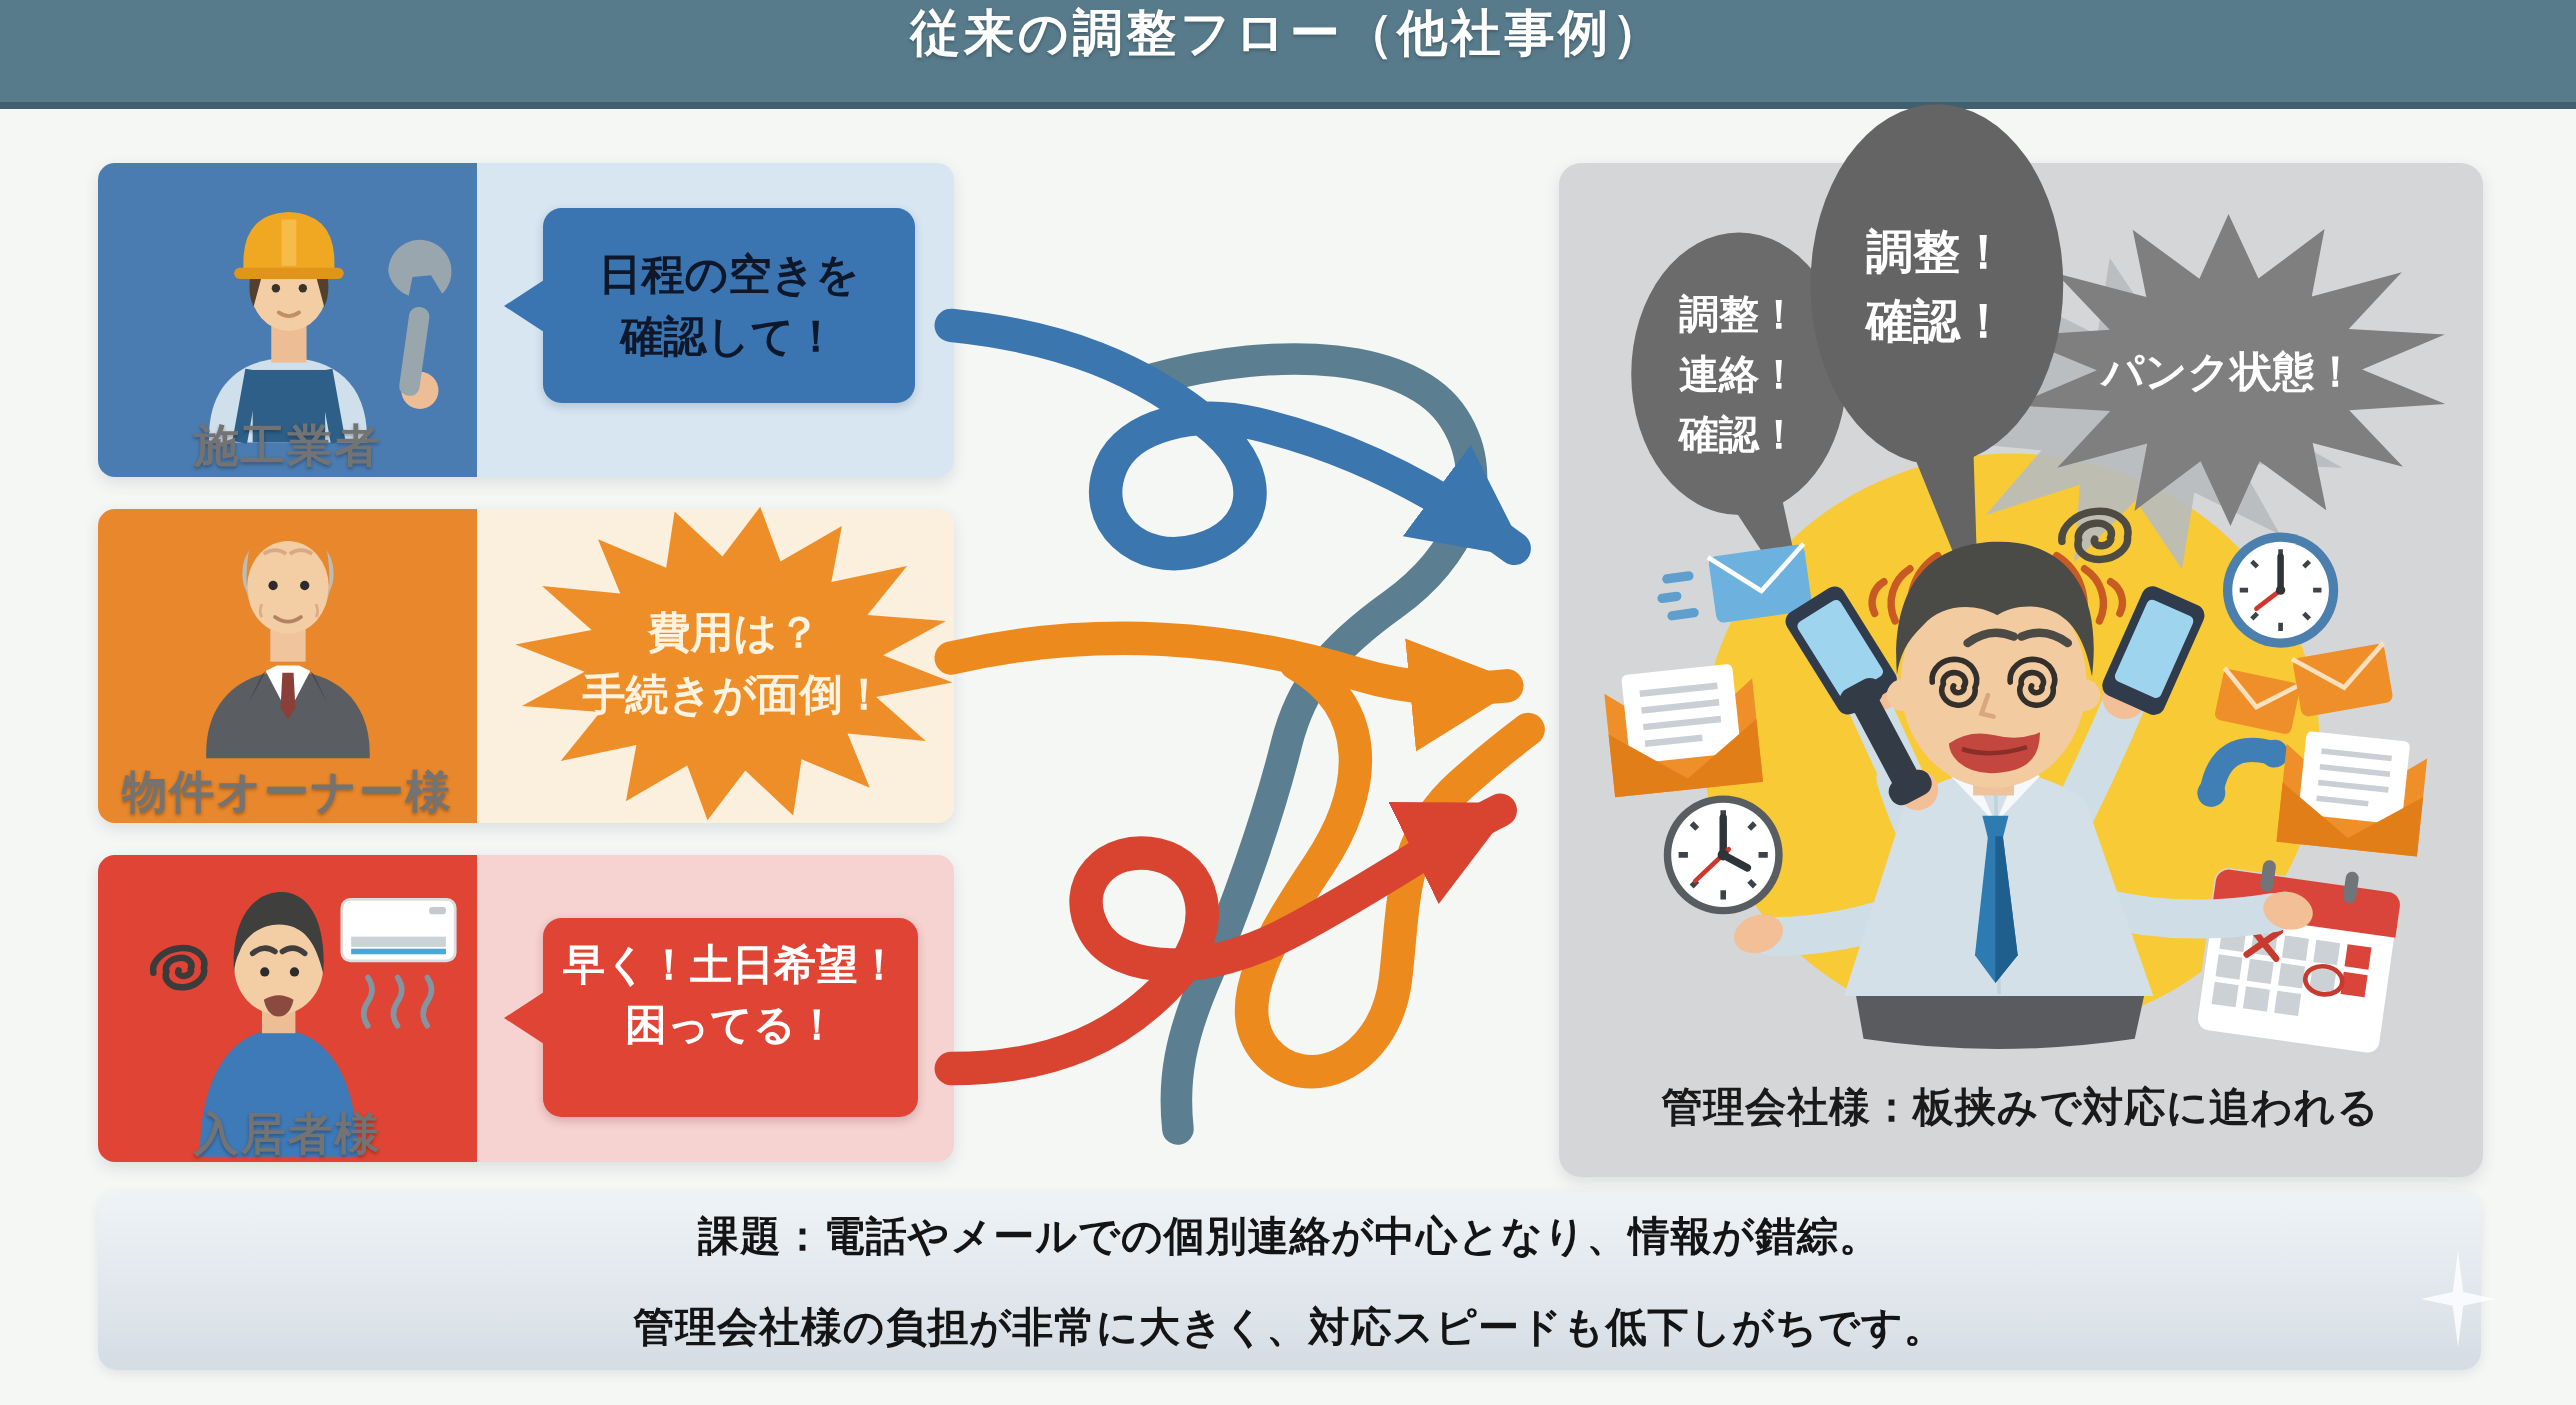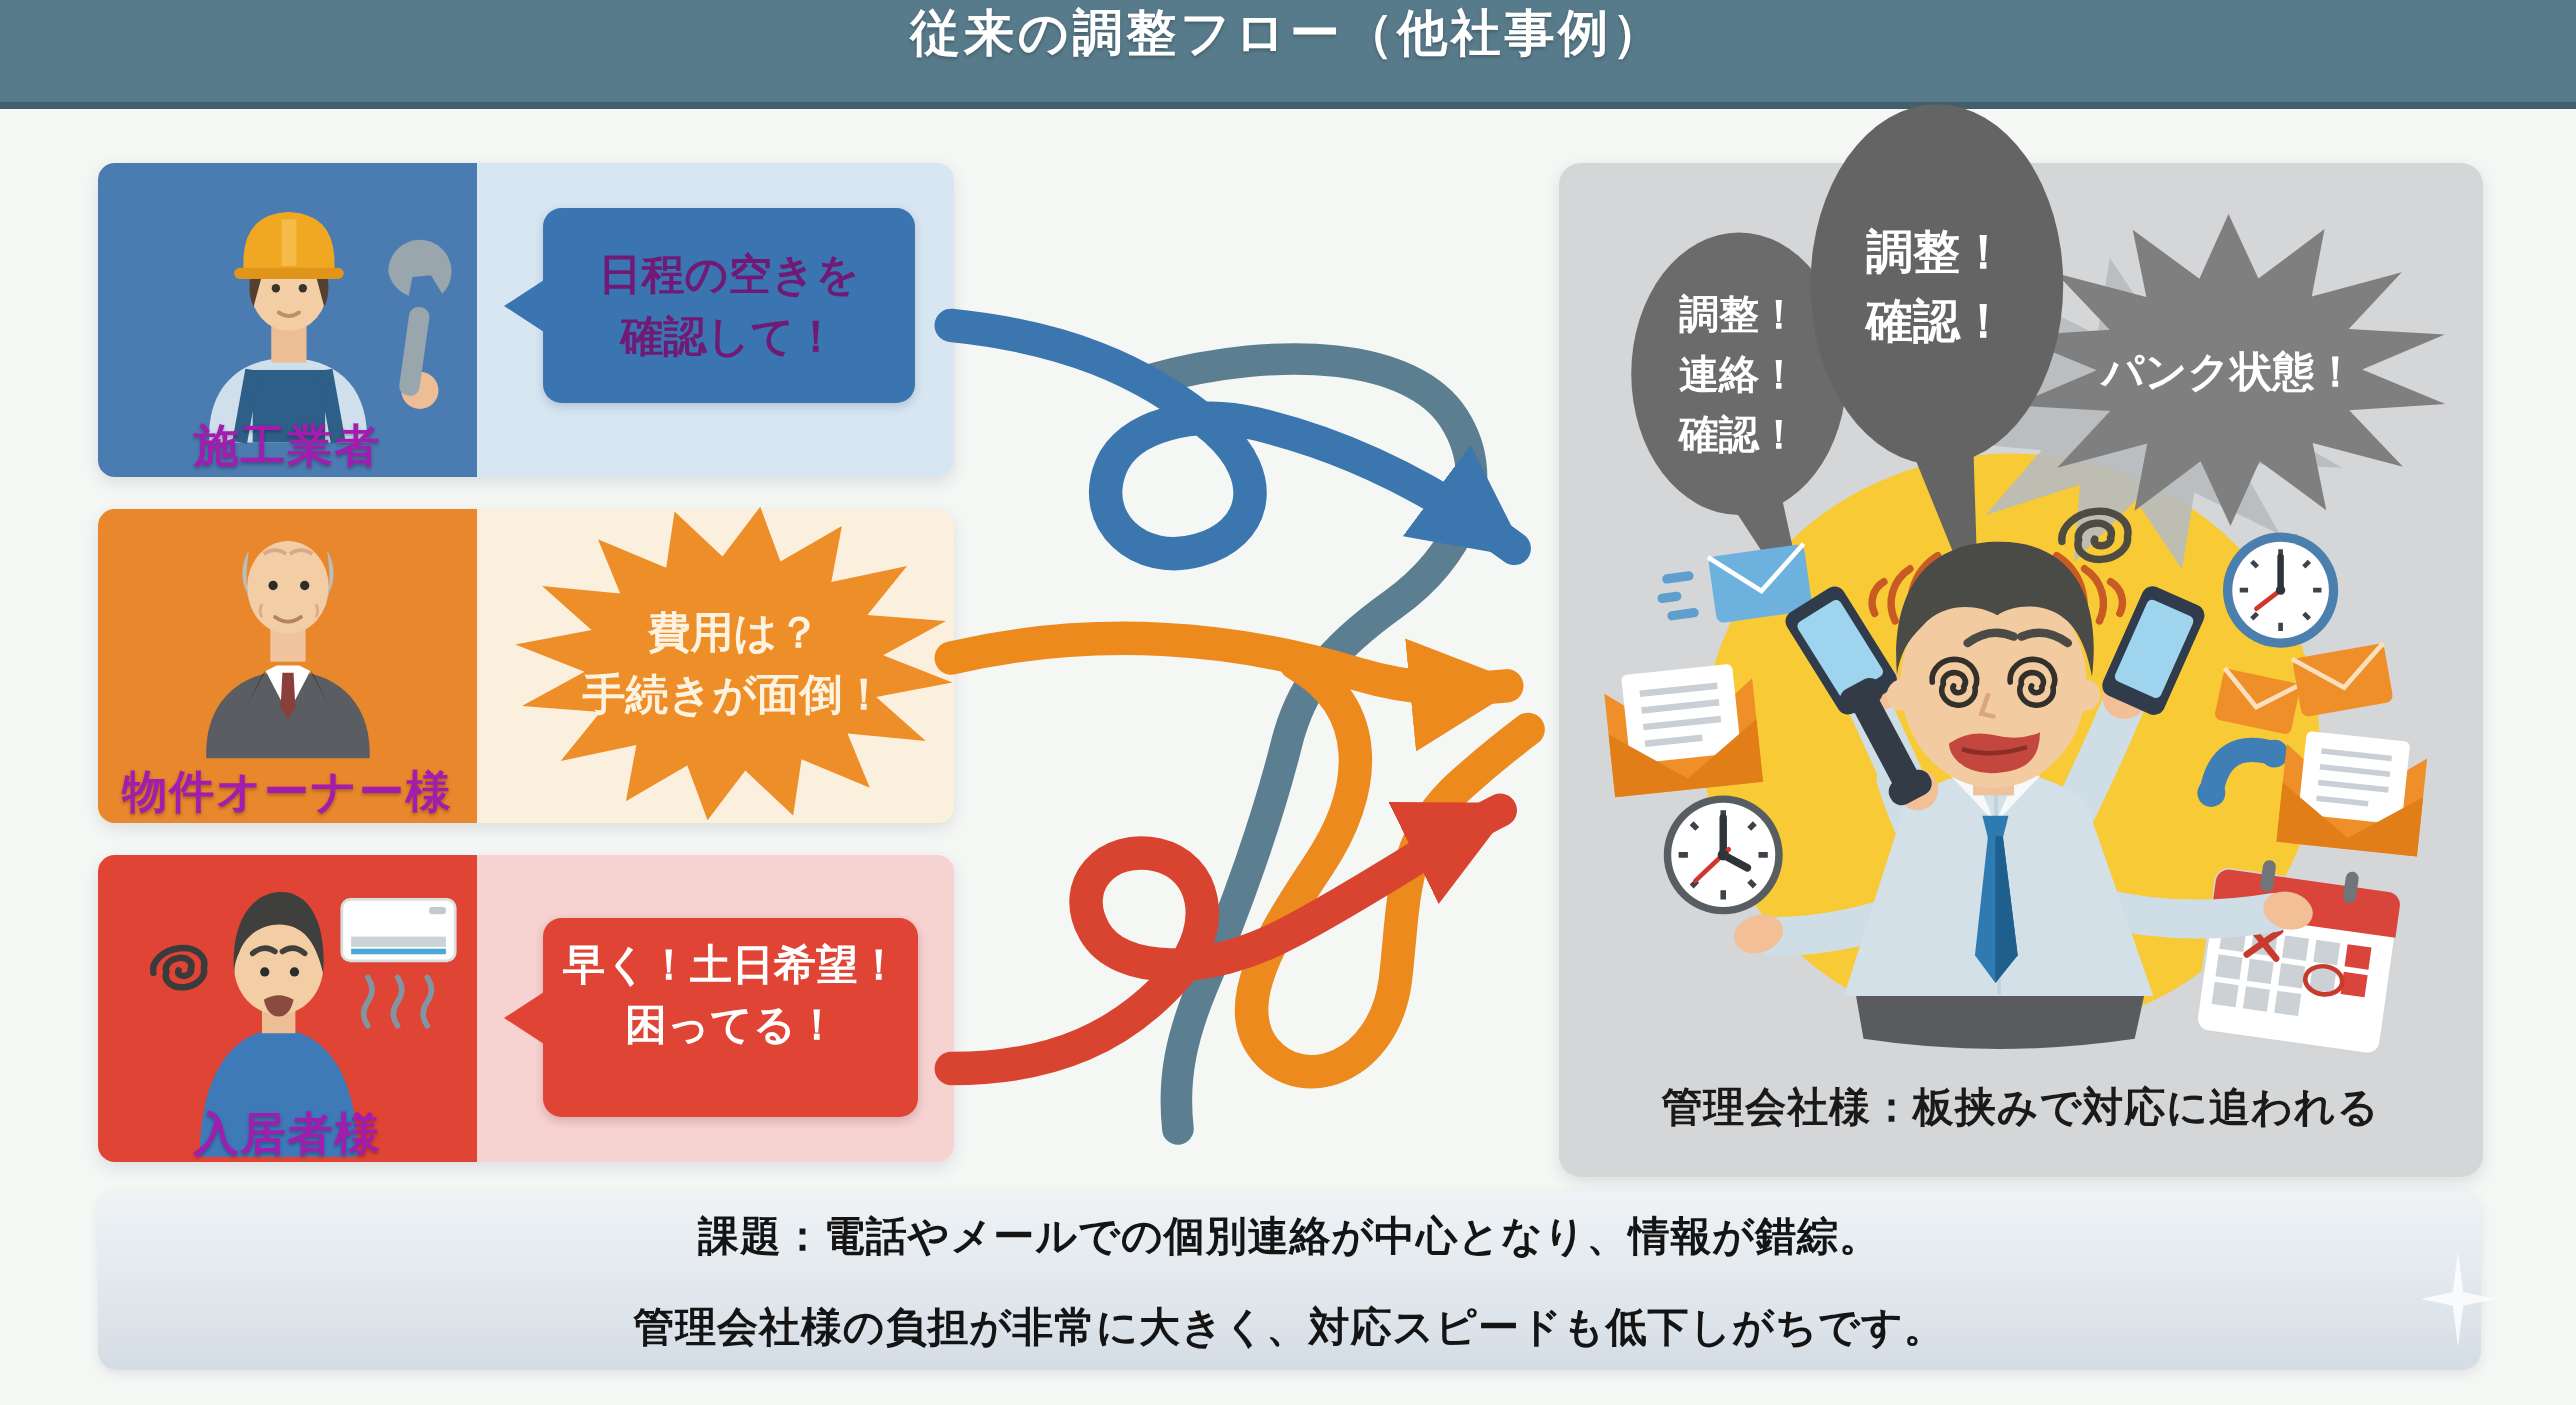--- a/index.html
+++ b/index.html
@@ -20,21 +20,21 @@
   #card-contractor{top:163px;height:314px;}
   #card-contractor .side{background:#4a7cb1;}
   #card-contractor .rest{background:#d8e6f2;}
   #card-owner{top:509px;height:314px;}
   #card-owner .side{background:#e8872b;}
   #card-owner .rest{background:#fbf0de;}
   #card-tenant{top:855px;height:307px;}
   #card-tenant .side{background:#e04434;}
   #card-tenant .rest{background:#f6d2d1;}
 
-  .card-label{position:absolute;left:98px;width:379px;text-align:center;color:#a21caf;
+  .card-label{position:absolute;left:98px;width:379px;text-align:center;color:#737373;
         font-size:45px;font-weight:bold;z-index:10;text-shadow:0 1.9px 3.7px rgba(0,0,0,.3);letter-spacing:1.9px;}
 
   
   .speech{position:absolute;border-radius:18.6px;z-index:2;}
   .speech::before{content:"";position:absolute;left:-39px;top:50%;margin-top:-28px;
         border-top:28px solid transparent;border-bottom:28px solid transparent;}
   #bubble-contractor{left:543px;top:208px;width:372px;height:195px;background:#3a75b1;
         box-shadow:0 3.7px 9.3px rgba(30,60,90,.2);}
   #bubble-contractor::before{border-right:43px solid #3a75b1;}
   #bubble-tenant{left:543px;top:918px;width:375px;height:199px;background:#e04434;
@@ -48,21 +48,21 @@
   #issue-panel{left:98px;top:1192px;width:2383px;height:178px;border-radius:18.6px;
         background:linear-gradient(180deg,#eff3f6 0%,#dde4ea 70%,#d4dce4 100%);
         box-shadow:0 3.7px 11px rgba(40,60,70,.10);}
 
   
   svg.art{position:absolute;left:0;top:0;z-index:5;pointer-events:none;}
 
   
   .txt{position:absolute;display:flex;flex-direction:column;align-items:center;justify-content:center;
        text-align:center;font-weight:bold;z-index:10;line-height:1.42;}
-  #bubble-contractor-text{left:543px;top:208px;width:372px;height:195px;color:#701a75;font-size:43px;}
+  #bubble-contractor-text{left:543px;top:208px;width:372px;height:195px;color:#0f172a;font-size:43px;}
   #burst-owner-text{left:553px;top:565px;width:362px;height:197px;color:#fdf3e0;font-size:43px;}
   #bubble-tenant-text{left:542px;top:918px;width:379px;height:154px;color:#fff;font-size:42px;}
   #gbubble-left-text{left:1632px;top:253px;width:214px;height:242px;color:#fff;font-size:40px;line-height:1.5;}
   #gbubble-center-text{left:1813px;top:177px;width:247px;height:219px;color:#fff;font-size:47px;line-height:1.45;}
   #burst-panic-text{left:2062px;top:336px;width:334px;height:71px;color:#fff;font-size:42px;}
   #manager-caption{left:1579px;top:1070px;width:883px;height:74px;color:#1a1a1a;font-size:41px;letter-spacing:0.9px;}
   #issue-text{left:98px;top:1198px;width:2383px;height:167px;color:#141414;font-size:41px;line-height:1.62;letter-spacing:0.9px;gap:24px;}
 </style>
 </head>
 <body>

